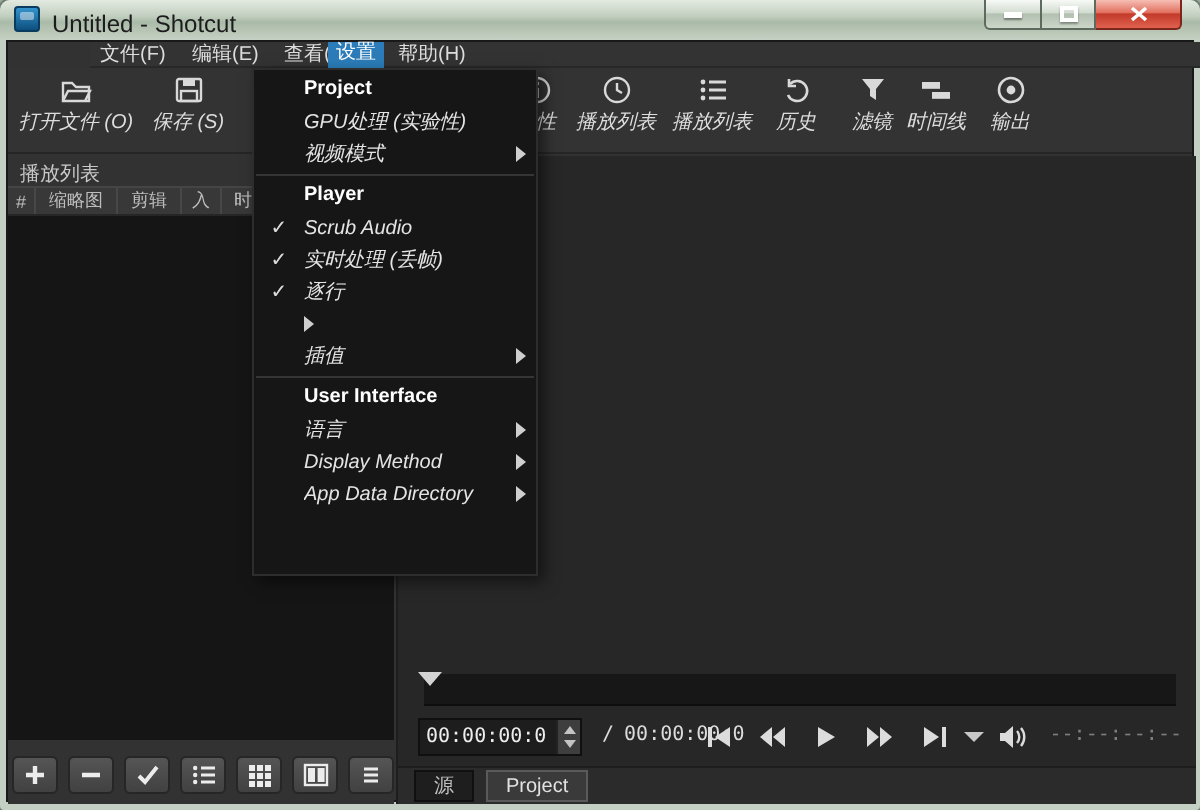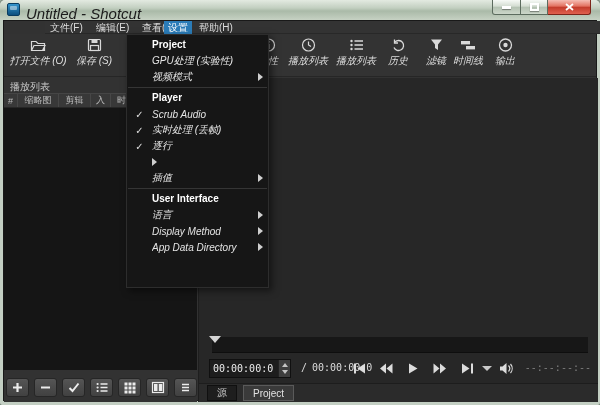--- a/index.html
+++ b/index.html
@@ -6,38 +6,38 @@
   html,body { width:600px; height:405px; overflow:hidden; }
   body { font-family:"Liberation Sans",sans-serif; background:#9aa79b; position:relative; }
 
   
   .window { position:absolute; inset:0; background:#c3cfc3; border-radius:5px 5px 2px 2px; outline:1px solid #6f7f72; overflow:hidden; }
   .titlebar { position:absolute; left:0; top:0; width:600px; height:20px;
     background:linear-gradient(180deg,#e3eae1 0%,#c2cfc0 40%,#aabaa8 55%,#c6d1c3 100%); }
   .app-icon { position:absolute; left:7px; top:3px; width:13px; height:13px; border-radius:2px;
     background:linear-gradient(180deg,#3494cc,#0d4f7e); border:1px solid #0a3c60; }
   .app-icon::after { content:""; position:absolute; left:2px; top:2px; width:7px; height:4px; background:rgba(255,255,255,.45); border-radius:1px; }
-  .wtitle { position:absolute; left:26px; top:5px; font-size:15px; color:#1c1c1c;font-style:italic; }
+  .wtitle { position:absolute; left:26px; top:5px; font-size:12px; color:#1c1c1c; }
   .win-controls { position:absolute; right:9px; top:0; display:flex; }
   .win-btn { height:15px; border:1px solid #5c6b5e; border-top:none; display:flex; align-items:center; justify-content:center;
     background:linear-gradient(180deg,#f7faf6,#d3dcd1 45%,#b3c1b1 50%,#ccd6c9); }
   .win-btn.min { width:29px; border-radius:0 0 0 3px; }
   .win-btn.max { width:27px; border-left:none; }
   .win-btn.close { width:43px; border-left:none; border-radius:0 0 3px 0; border-color:#7c251a;
     background:linear-gradient(180deg,#f5beb4,#e2705f 45%,#c23a2a 50%,#e0614f); }
   .g-min { width:9px; height:3px; background:#fff; box-shadow:0 1px 1px rgba(0,0,0,.4); }
   .g-max { width:9px; height:8px; border:2px solid #fff; box-shadow:0 1px 1px rgba(0,0,0,.35); }
 
   
   .content { position:absolute; left:3px; top:20px; width:594px; height:381px; background:#323232; border:1px solid #191919; }
 
   
   .menubar { position:absolute; left:0; top:0; width:100%; height:13px; background:#333; border-bottom:1px solid #282828;margin-left:41px; }
   .mb-item { position:absolute; top:0; height:13px; line-height:13px; padding:0 4px; font-size:10px; color:#ddd; white-space:nowrap; }
-  .mb-item.active { background:#2b7cb8; color:#fff; }
+  .mb-item.active { background:#2b7cb8; color:#fff;font-family:Liberation Mono, monospace; }
 
   
   .toolbar { position:absolute; left:0; top:13px; width:100%; height:43px; background:#333; border-bottom:1px solid #262626; }
   .tb-item { position:absolute; top:4px; display:flex; flex-direction:column; align-items:center; gap:2px; color:#ddd; font-size:10px; white-space:nowrap;font-style:italic; }
   .tb-item svg { display:block; }
 
   
   .playlist-panel { position:absolute; left:0; top:57px; width:193px; height:324px; background:#323232; }
   .pl-title { height:15px; padding:2px 6px 0; font-size:10px; color:#c8c8c8; }
   .pl-headers { display:flex; height:15px; background:#383838; border-top:1px solid #454545; border-bottom:1px solid #262626; font-size:9px; color:#bdbdbd; }

